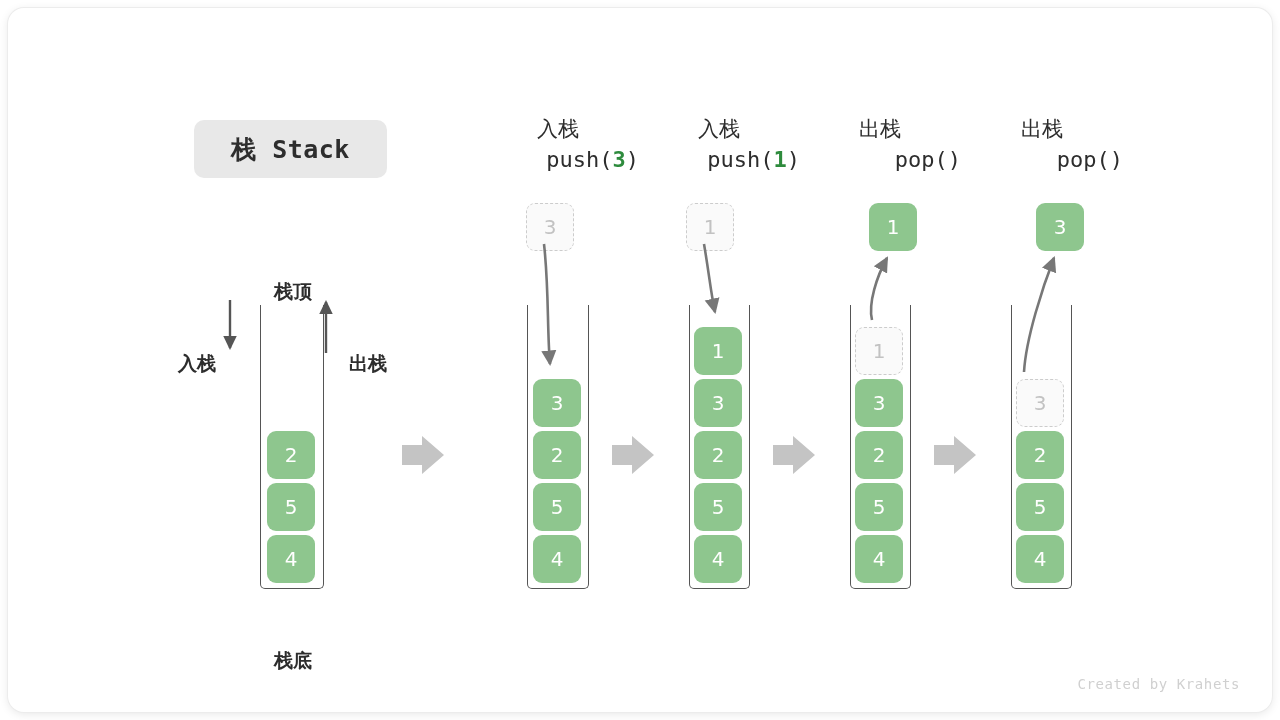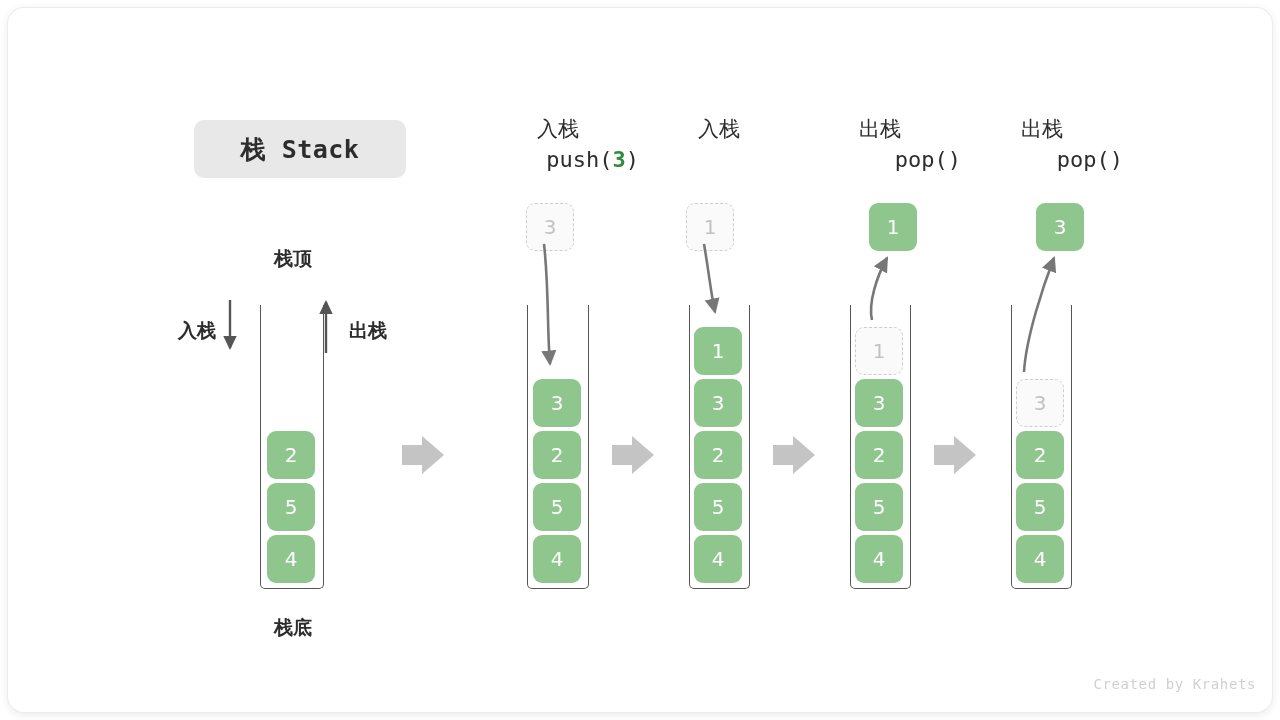--- a/index.html
+++ b/index.html
@@ -15,34 +15,35 @@
     width:1264px;height:704px;
     background:#ffffff;
     border-radius:16px;
     box-shadow:0 0 0 1px #ececec, 0 2px 10px rgba(0,0,0,.10);
     overflow:hidden;
   }
 
   
   .title-badge{
     position:absolute;left:186px;top:112px;
-    width:212px;height:58px;
+    width:193px;height:58px;
     background:#e8e8e8;border-radius:10px;
     display:flex;align-items:center;justify-content:center;
     font-family:"DejaVu Sans Mono","Liberation Mono",monospace;
     font-size:25px;font-weight:bold;color:#2d2d2d;
     letter-spacing:.5px;
   }
 
   
   .lbl-cjk{
     position:absolute;
     font-family:"DejaVu Sans","Liberation Sans",sans-serif;
     font-weight:bold;font-size:19px;color:#2d2d2d;
     white-space:nowrap;
+    margin-top:33px;
   }
 
   
   .stack-wall{
     position:absolute;
     box-sizing:border-box;
     border-left:1.6px solid #555;
     border-right:1.6px solid #555;
     border-bottom:1.6px solid #555;
     border-top:none;
@@ -91,21 +92,21 @@
 
   
   svg.overlay{
     position:absolute;left:0;top:0;
     width:1264px;height:704px;
     pointer-events:none;
   }
 
   
   .footer{
-    position:absolute;right:16px;bottom:20px;
+    position:absolute;right:32px;bottom:20px;
     font-family:"DejaVu Sans Mono","Liberation Mono",monospace;
     font-size:14px;color:#d0d0d0;letter-spacing:.6px;
   }
 </style>
 </head>
 <body>
 
 <div class="card">
 
   <div class="title-badge">栈 Stack</div>
@@ -126,20 +127,21 @@
   </div>
   <div class="cell ghost" style="left:518px;top:195px;">3</div>
   <div class="stack-wall" style="left:519px;top:297px;width:62px;height:284px;"></div>
   <div class="cell" style="left:525px;top:371px;">3</div>
   <div class="cell" style="left:525px;top:423px;">2</div>
   <div class="cell" style="left:525px;top:475px;">5</div>
   <div class="cell" style="left:525px;top:527px;">4</div>
 
   <div class="op-head" style="left:630px;top:106px;width:162px;">
     <span class="op-cjk">入栈</span>
+    <span class="op-code"><span>push(</span><span class="num">1</span><span>)</span></span>
   </div>
   <div class="cell ghost" style="left:678px;top:195px;">1</div>
   <div class="stack-wall" style="left:681px;top:297px;width:61px;height:284px;"></div>
   <div class="cell" style="left:686px;top:319px;">1</div>
   <div class="cell" style="left:686px;top:371px;">3</div>
   <div class="cell" style="left:686px;top:423px;">2</div>
   <div class="cell" style="left:686px;top:475px;">5</div>
   <div class="cell" style="left:686px;top:527px;">4</div>
 
   <div class="op-head" style="left:791px;top:106px;width:162px;">

